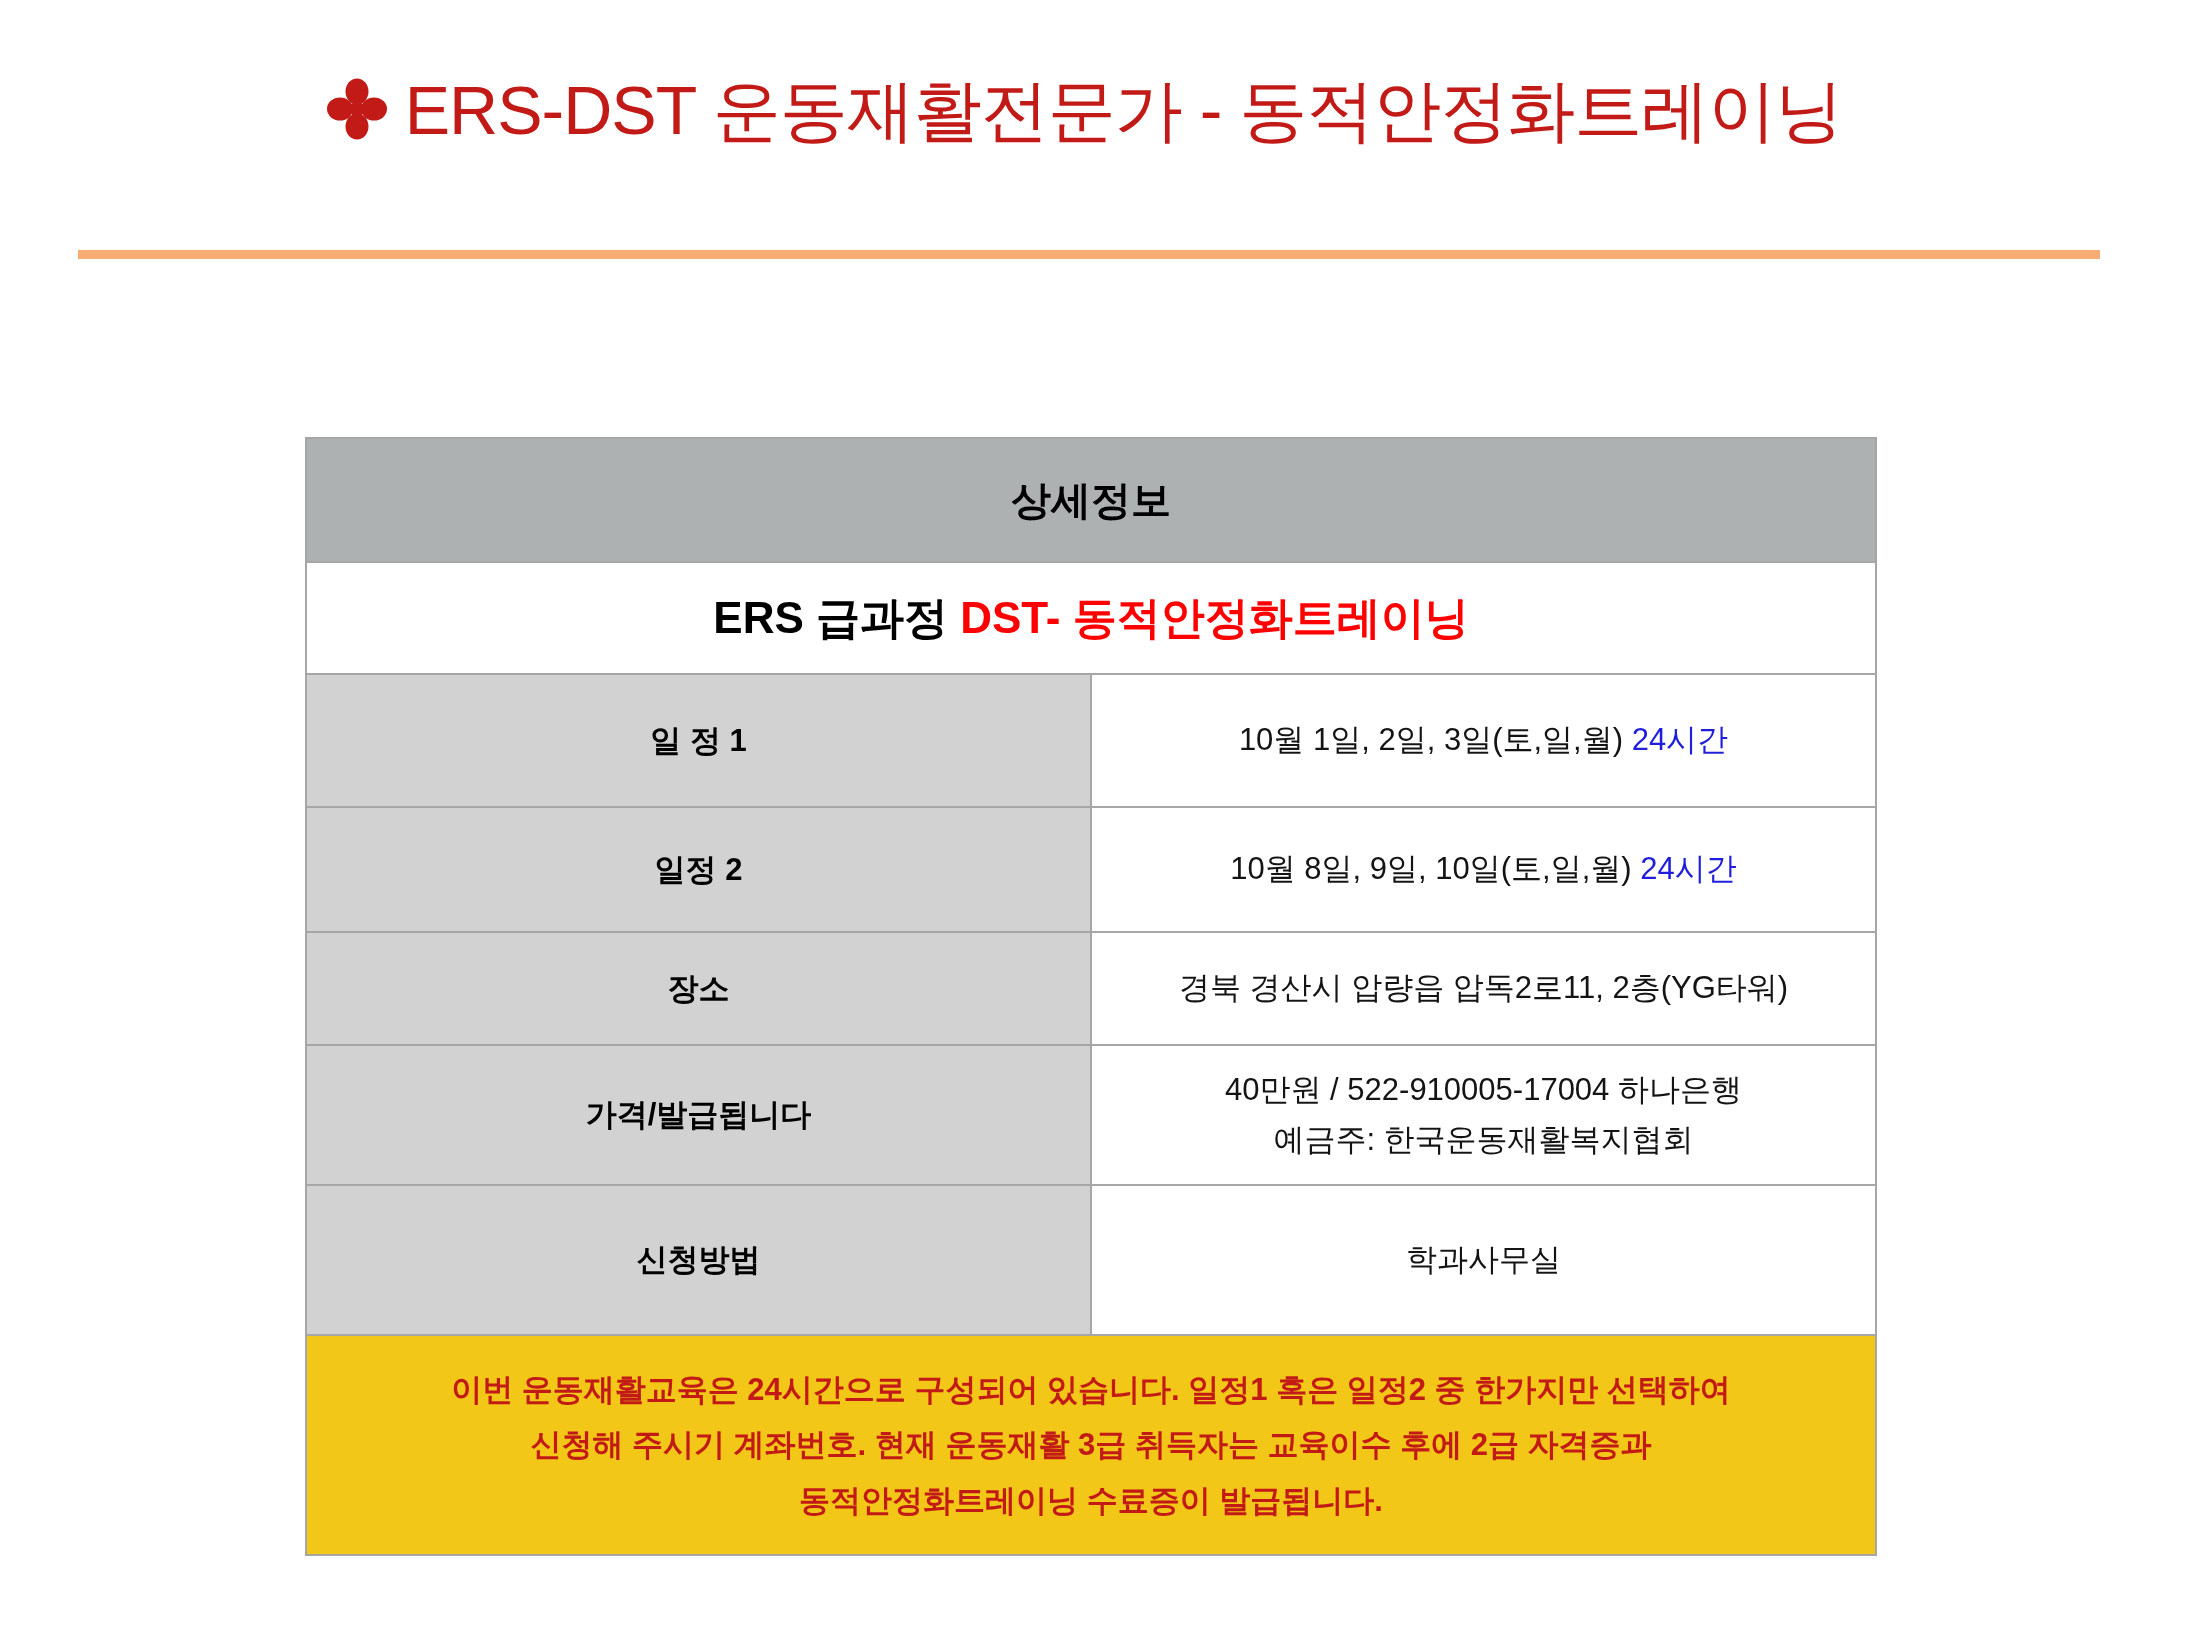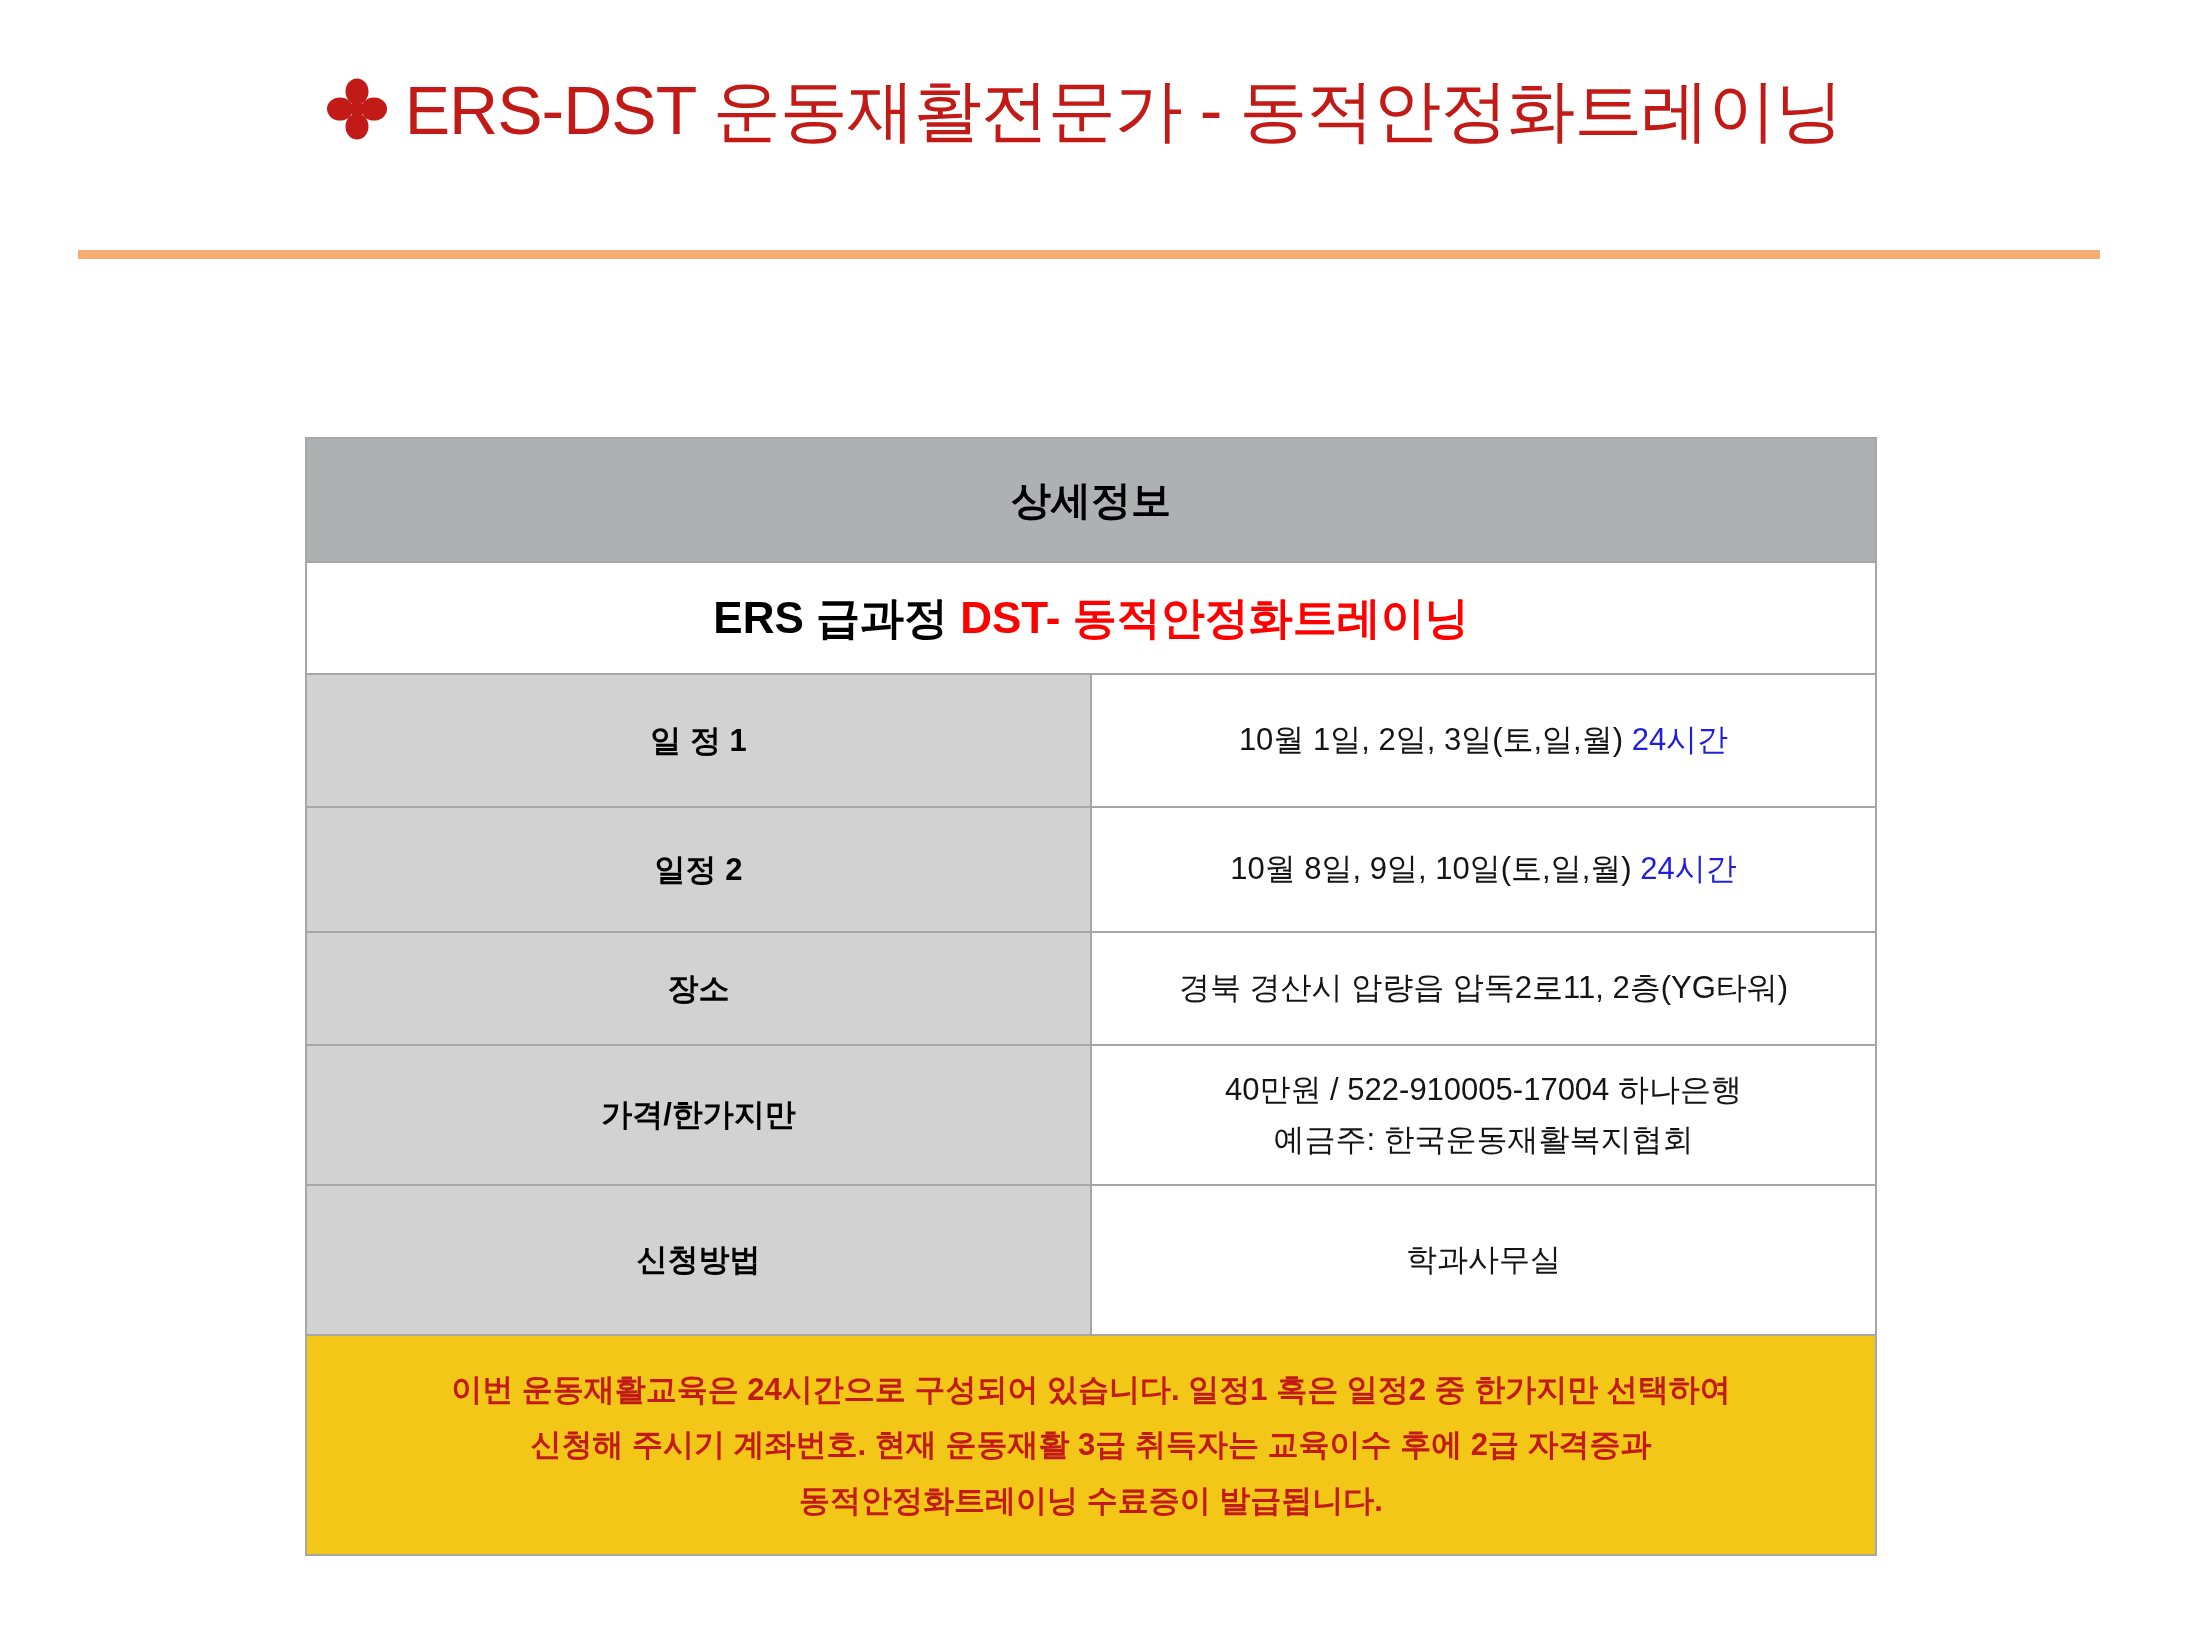--- a/index.html
+++ b/index.html
@@ -157,21 +157,21 @@
       <td class="label-cell">일정 2</td>
       <td class="value-cell"><span>10월 8일, 9일, 10일(토,일,월) </span><span class="hours-blue">24시간</span></td>
     </tr>
 
     <tr class="r-place">
       <td class="label-cell">장소</td>
       <td class="value-cell">경북 경산시 압량읍 압독2로11, 2층(YG타워)</td>
     </tr>
 
     <tr class="r-price">
-      <td class="label-cell">가격/한가지만</td>
+      <td class="label-cell">가격/발급됩니다</td>
       <td class="value-cell">
         <div>40만원 / 522-910005-17004 하나은행</div>
         <div>예금주: 한국운동재활복지협회</div>
       </td>
     </tr>
 
     <tr class="r-apply">
       <td class="label-cell">신청방법</td>
       <td class="value-cell">학과사무실</td>
     </tr>

